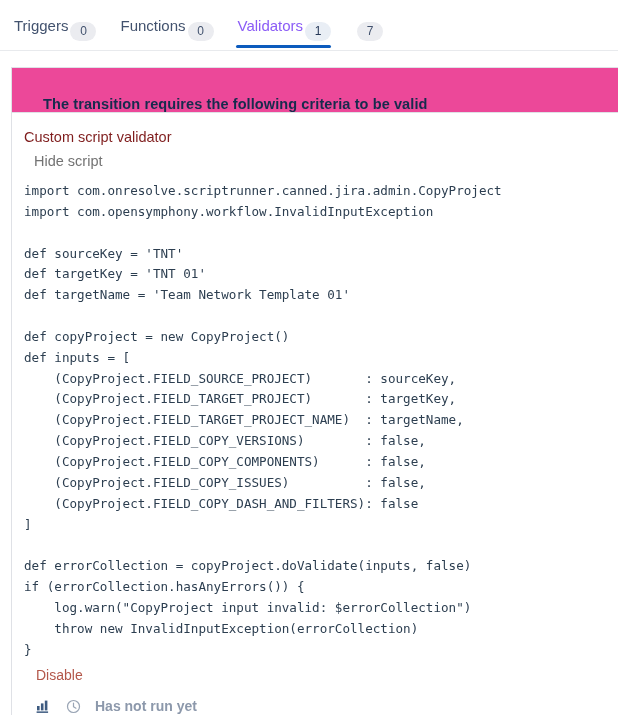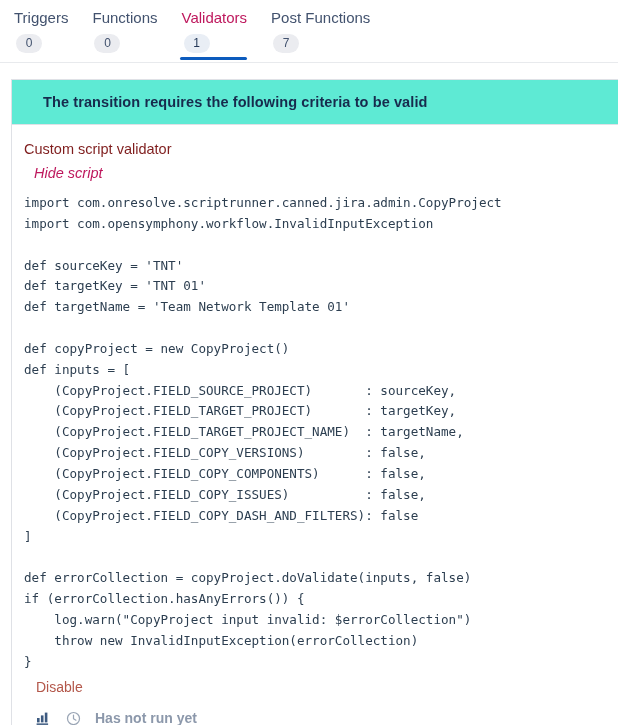--- a/index.html
+++ b/index.html
@@ -20,35 +20,35 @@
     position: relative;
     padding: 0 0 0 0;
   }
   .tabs {
     display: flex;
     align-items: flex-start;
     gap: 0;
     padding-left: 4px;
   }
   .tab {
-    padding: 8px 14px 0 10px;
-    display: flex;
-    flex-direction: column;
+    padding: 16px 14px 0 10px;
+    display: flex;
+    flex-direction: row;
     align-items: flex-start;
     cursor: pointer;
     position: relative;
   }
   .tab-label {
     font-size: 15px;
     color: #42526e;
     line-height: 20px;
     white-space: nowrap;
   }
   .tab.active .tab-label {
-    color: #be185d;
+    color: #8b5cf6;
     font-weight: 400;
   }
   .tab-badge {
     margin-top: 6px;
     min-width: 26px;
     height: 19px;
     border-radius: 10px;
     background: #ebecf0;
     color: #42526e;
     font-size: 12px;
@@ -82,22 +82,22 @@
   
   .panel {
     margin: 16px 0 0 11px;
     border-left: 1px solid #dfe1e6;
     position: relative;
     box-sizing: border-box;
     width: 607px;
   }
   .panel-header {
     display: flex;
-    align-items: center;
-    background: #5eead4;
+    align-items: flex-end;
+    background: #ec4899;
     border-top: 1px solid #dfe1e6;
     border-bottom: 1px solid #dfe1e6;
     height: 44px;
   }
   .panel-header-gutter {
     width: 22px;
     background: #ffffff;
     flex: 0 0 22px;
   }
   .panel-header-title {
@@ -115,24 +115,23 @@
   }
   .validator-name {
     font-size: 14.5px;
     color: #7f1d1d;
     line-height: 22px;
   }
   .hide-script-link {
     display: inline-block;
     margin: 2px 0 0 10px;
     font-size: 14.5px;
-    color: #be185d;
+    color: #737373;
     cursor: pointer;
     line-height: 22px;
-    font-style: italic;
   }
 
   
   .code-block {
     margin: 9px 0 0 0;
     font-family: "DejaVu Sans Mono", "Liberation Mono", monospace;
     font-size: 12.6px;
     line-height: 20.85px;
     color: #2c3e50;
     white-space: pre;
@@ -188,21 +187,20 @@
       <div class="tab">
         <div class="tab-label">Functions</div>
         <div class="tab-badge">0</div>
       </div>
       <div class="tab active">
         <div class="tab-label">Validators</div>
         <div class="tab-badge">1</div>
         <div class="tab-underline"></div>
       </div>
       <div class="tab">
-        <div class="tab-label">Post Functions</div>
         <div class="tab-badge">7</div>
       </div>
     </div>
   <div class="tabs-divider"></div>
 </div>
 
 <div class="panel">
 
   <div class="panel-header">
     <div class="panel-header-gutter"></div>

